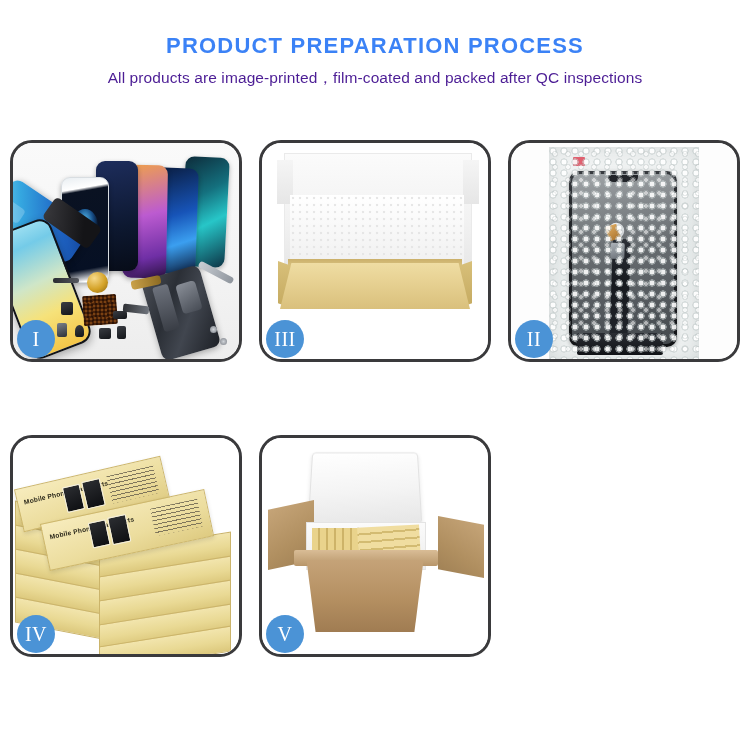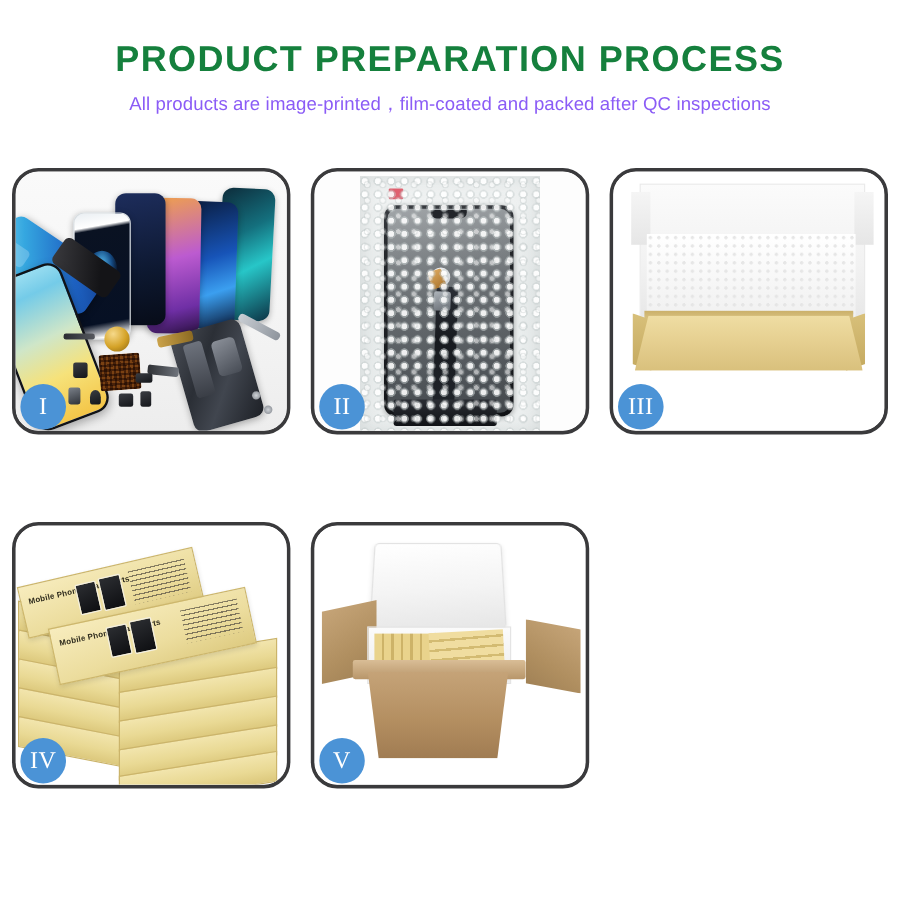--- a/index.html
+++ b/index.html
@@ -24,33 +24,33 @@
   
   .header {
     position: absolute;
     left: 0;
     top: 34px;
     width: 750px;
     text-align: center;
   }
   .title {
     font-family: "Liberation Sans", sans-serif;
-    font-size: 30px;
+    font-size: 22px;
     font-weight: 700;
     letter-spacing: 1.2px;
-    color: #15803d;
+    color: #3b82f6;
     line-height: 1.05;
     white-space: nowrap;
   }
   .subtitle {
     margin-top: 11px;
     font-family: "Liberation Sans", sans-serif;
     font-size: 15.5px;
     font-weight: 400;
-    color: #8b5cf6;
+    color: #4c1d95;
     letter-spacing: 0.1px;
     white-space: nowrap;
   }
 
   
   .grid {
     position: absolute;
     left: 10px;
     top: 140px;
     width: 730px;
@@ -596,20 +596,34 @@
         <div class="part-dot pd6"></div>
         <div class="screw"></div>
         <div class="screw screw2"></div>
         <div class="tweezer"></div>
       </div>
       <div class="badge">I</div>
     </div>
 
     <div class="panel">
       <div class="photo">
+        <div class="p3bg"></div>
+        <div class="box3-lidback"></div>
+        <div class="foam3"></div>
+        <div class="greyitems"></div>
+        <div class="box3-inner"></div>
+        <div class="box3-lipL"></div>
+        <div class="box3-lipR"></div>
+        <div class="box3-front"></div>
+      </div>
+      <div class="badge">III</div>
+    </div>
+
+    <div class="panel">
+      <div class="photo">
         <div class="p2bg"></div>
         <div class="bubblebag">
           <div class="lcd">
             <div class="lcd-glass"></div>
             <div class="lcd-notch"></div>
           </div>
           <div class="redtag"></div>
           <div class="flexcable"></div>
           <div class="coppertag ct1"></div>
           <div class="coppertag ct2"></div>
@@ -617,34 +631,20 @@
           <div class="blackstrip"></div>
           <div class="bubbles"></div>
           <div class="bubbles2"></div>
         </div>
       </div>
       <div class="badge">II</div>
     </div>
 
     <div class="panel">
       <div class="photo">
-        <div class="p3bg"></div>
-        <div class="box3-lidback"></div>
-        <div class="foam3"></div>
-        <div class="greyitems"></div>
-        <div class="box3-inner"></div>
-        <div class="box3-lipL"></div>
-        <div class="box3-lipR"></div>
-        <div class="box3-front"></div>
-      </div>
-      <div class="badge">III</div>
-    </div>
-
-    <div class="panel">
-      <div class="photo">
         <div class="p4bg"></div>
         <div class="stack">
           <div class="ybox lb lb1"></div>
           <div class="ybox lb lb2"></div>
           <div class="ybox lb lb3"></div>
           <div class="ybox lb lb4"></div>
           <div class="ybox lb lb5"></div>
           <div class="ybox rb rb1"></div>
           <div class="ybox rb rb2"></div>
           <div class="ybox rb rb3"></div>

